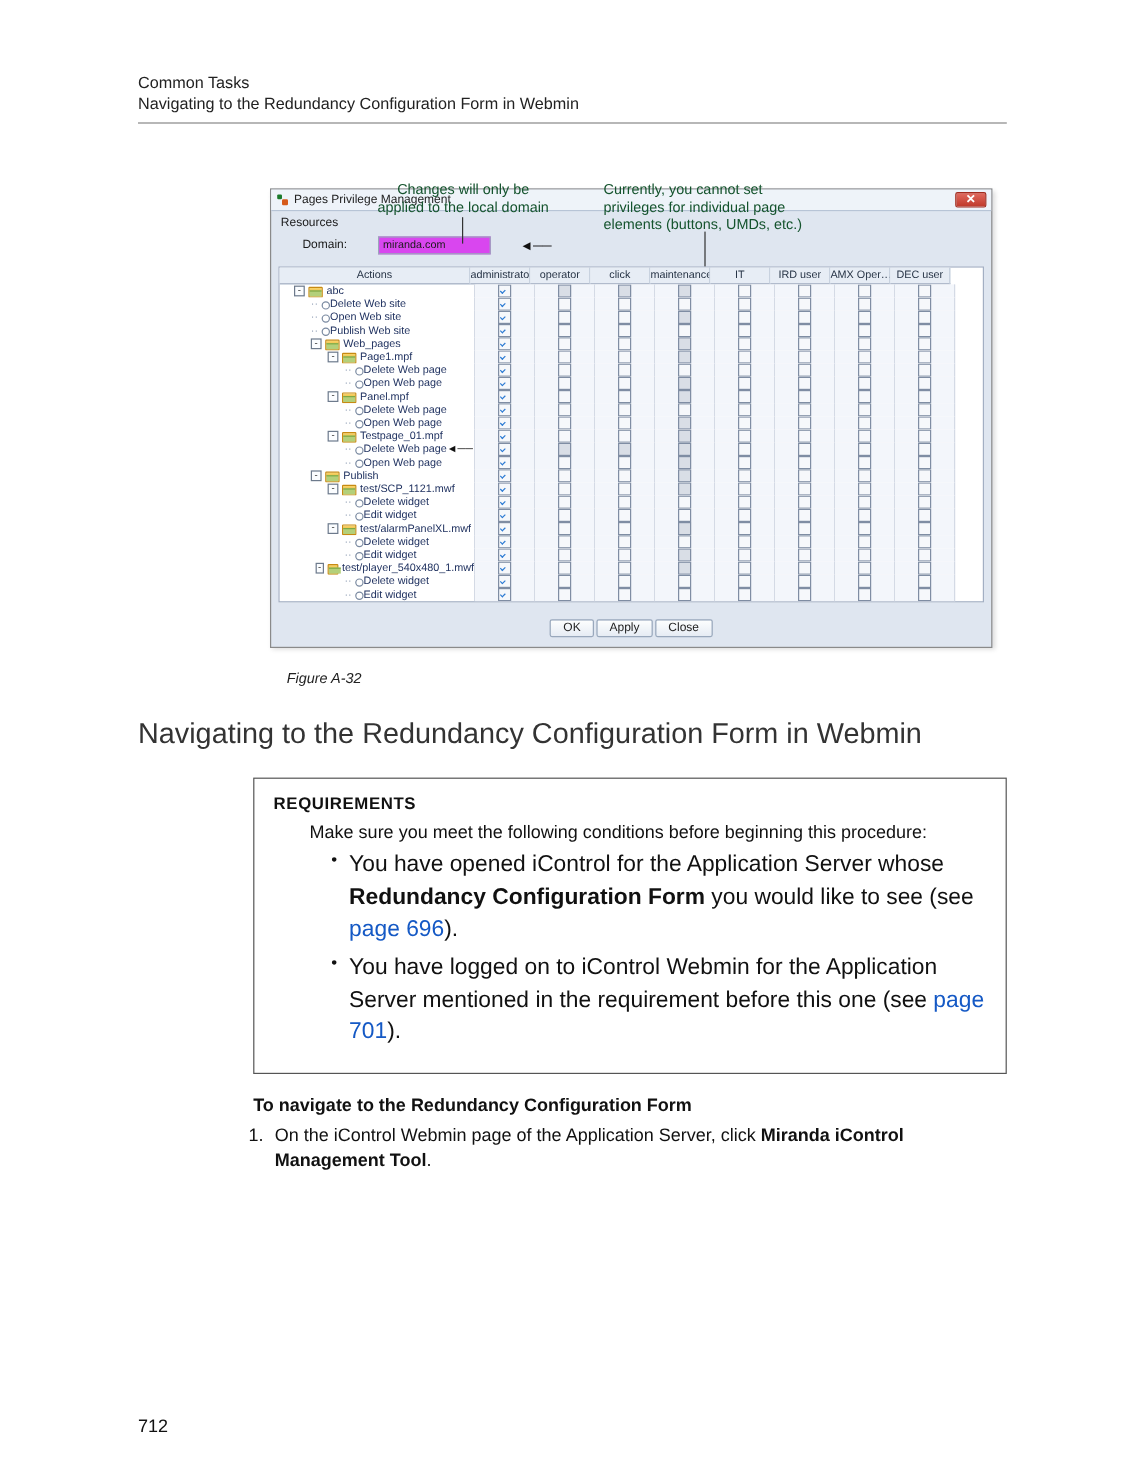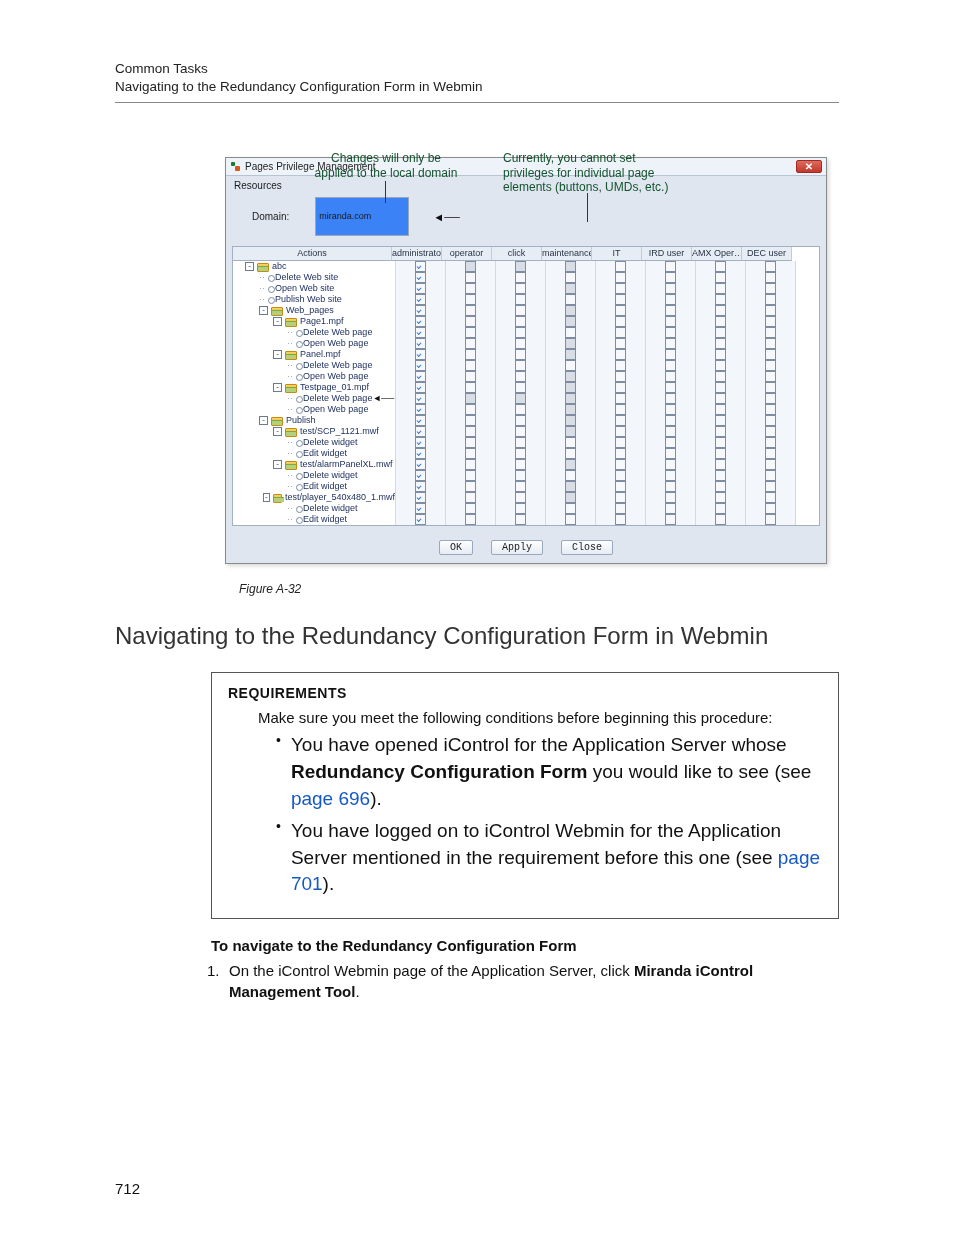--- a/index.html
+++ b/index.html
@@ -111,22 +111,22 @@
   }
   .domain-row {
     display: flex;
     align-items: center;
     gap: 26px;
     padding: 6px 6px 10px 26px;
     font-size: 10px;
   }
   .domain-select {
     border: 1px solid #9aa7bb;
-    background: #3b82f6;
-    padding: 12px 3px;
+    background: #d946ef;
+    padding: 0 3px;
     height: 13px;
     line-height: 13px;
     font-size: 9px;
     width: 86px;
     display:flex;
     align-items:center;
   }
   .arrow-left {
     margin-left: -2px;
     color: #111;
@@ -230,24 +230,23 @@
     content: "";
     position: absolute;
     left: 1px; top: 3px;
     width: 3px; height: 2px;
     border-left: 1.5px solid #2d7bd3;
     border-bottom: 1.5px solid #2d7bd3;
     transform: rotate(-45deg);
   }
   .btnrow {
     display:flex;
-    gap: 18px;
+    gap: 2px;
     justify-content: center;
     padding: 14px 0 8px 0;
-    font-family: Liberation Mono, monospace;
   }
   .winbtn {
     border: 1px solid #99a8bc;
     background: linear-gradient(#fdfefe,#e6ecf4);
     font-size: 10px;
     padding: 1px 10px;
     border-radius: 2px;
     color: #222;
   }
 

